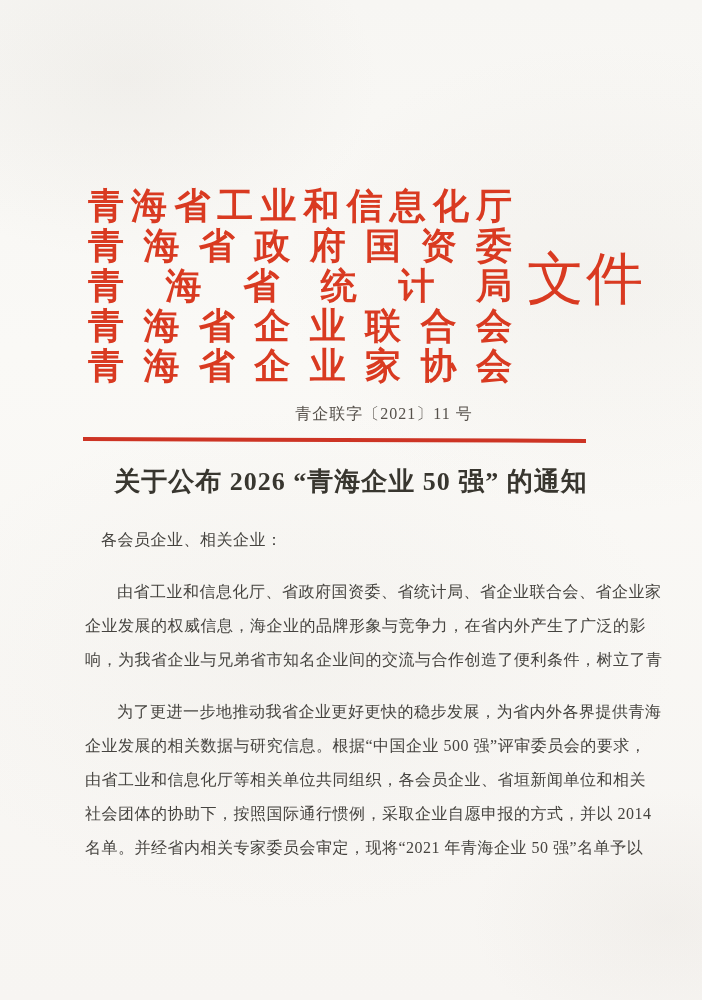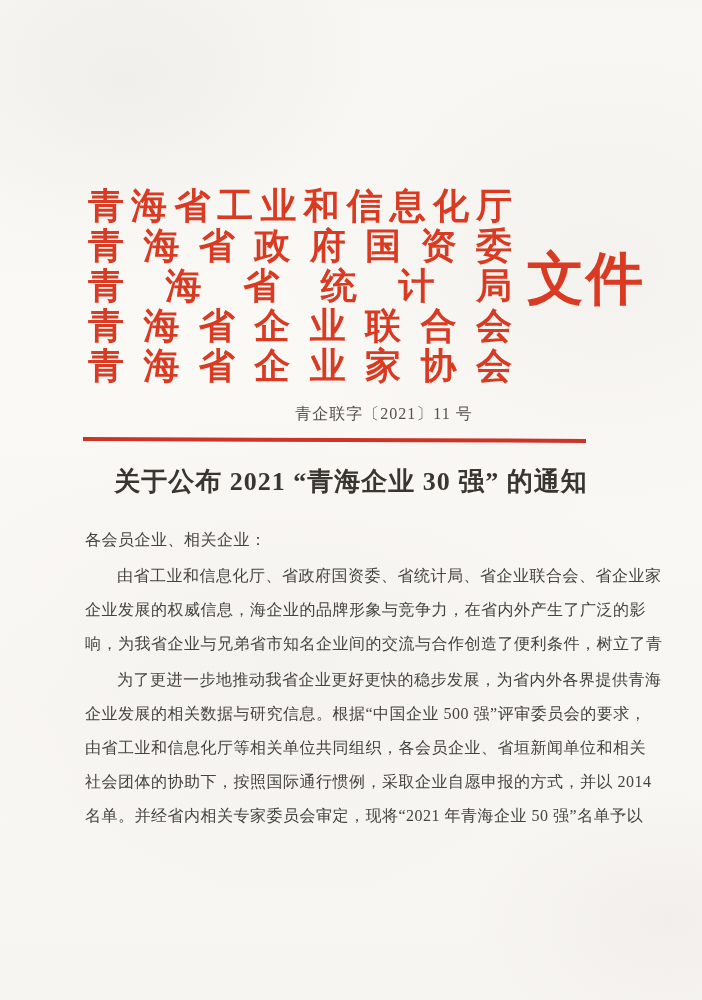--- a/index.html
+++ b/index.html
@@ -27,21 +27,21 @@
   .org-lines{
     position:absolute;left:88px;top:186px;width:424px;
   }
   .org-line{
     display:flex;justify-content:space-between;
     height:40px;line-height:40px;
     font-size:36px;font-weight:700;color:var(--red);
   }
   .doc-type{
     position:absolute;left:527px;top:250px;
-    font-size:57px;line-height:58px;font-weight:700;color:var(--red);
+    font-size:57px;line-height:58px;font-weight:400;color:var(--red);
     letter-spacing:2px;white-space:nowrap;
   }
   .doc-number{
     position:absolute;top:404px;left:0;width:702px;
     text-align:center;transform:translateX(33px);
     font-size:16px;color:#56514b;letter-spacing:1px;
   }
   .red-rule{
     position:absolute;left:83px;top:438px;width:503px;height:4px;
     background:var(--rule-red);
@@ -51,22 +51,22 @@
     position:absolute;top:464px;left:0;width:702px;
     text-align:center;
     font-size:26px;font-weight:700;color:var(--title-ink);
     letter-spacing:1px;
   }
   .body-text{
     position:absolute;left:85px;top:523px;width:540px;
     font-size:16px;line-height:34px;color:var(--ink);
     letter-spacing:.5px;
   }
-  .salutation{height:34px;}
-  .para{margin-top:2px;text-align:center;}
+  .salutation{height:34px;margin-left:16px;}
+  .para{margin-top:18px;text-align:center;}
   .para .line{white-space:nowrap;}
   .para .line.first{text-indent:2em;}
 </style>
 </head>
 <body>
 
 <div class="page">
 
   <div class="org-lines">
     <div class="org-line">
@@ -120,21 +120,21 @@
         <span>会</span>
       </div>
   </div>
 
   <div class="doc-type">文件</div>
 
   <div class="doc-number">青企联字〔2021〕11 号</div>
 
   <div class="red-rule"></div>
 
-  <div class="doc-title">关于公布 2021 “青海企业 30 强” 的通知</div>
+  <div class="doc-title">关于公布 2026 “青海企业 50 强” 的通知</div>
 
   <div class="body-text">
     <div class="salutation">各会员企业、相关企业：</div>
     <div class="para">
         <div class="line first">由省工业和信息化厅、省政府国资委、省统计局、省企业联合会、省企业家</div>
         <div class="line">企业发展的权威信息，海企业的品牌形象与竞争力，在省内外产生了广泛的影</div>
         <div class="line">响，为我省企业与兄弟省市知名企业间的交流与合作创造了便利条件，树立了青</div>
       </div>
     <div class="para">
         <div class="line first">为了更进一步地推动我省企业更好更快的稳步发展，为省内外各界提供青海</div>

